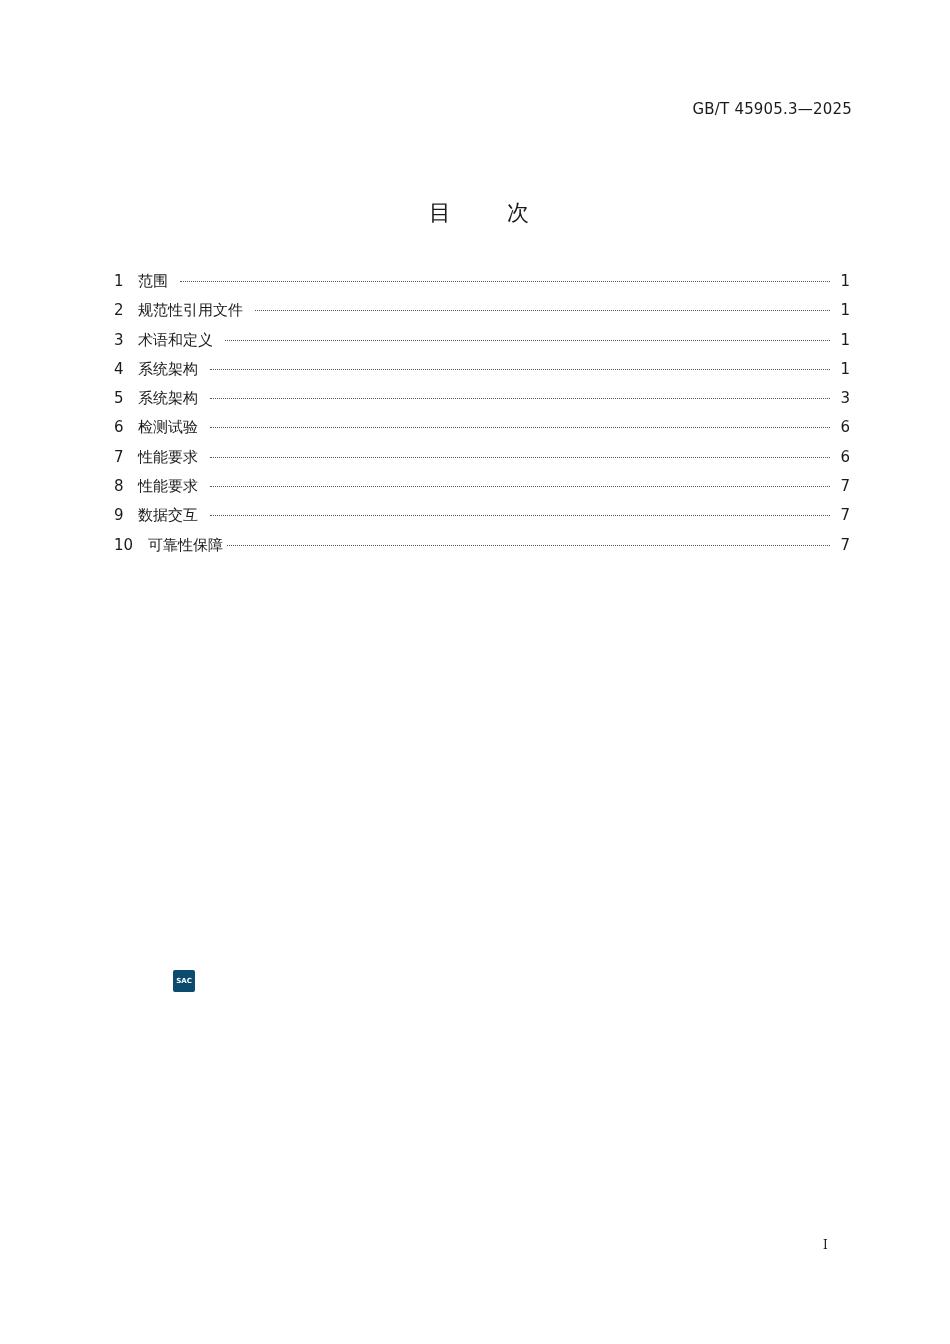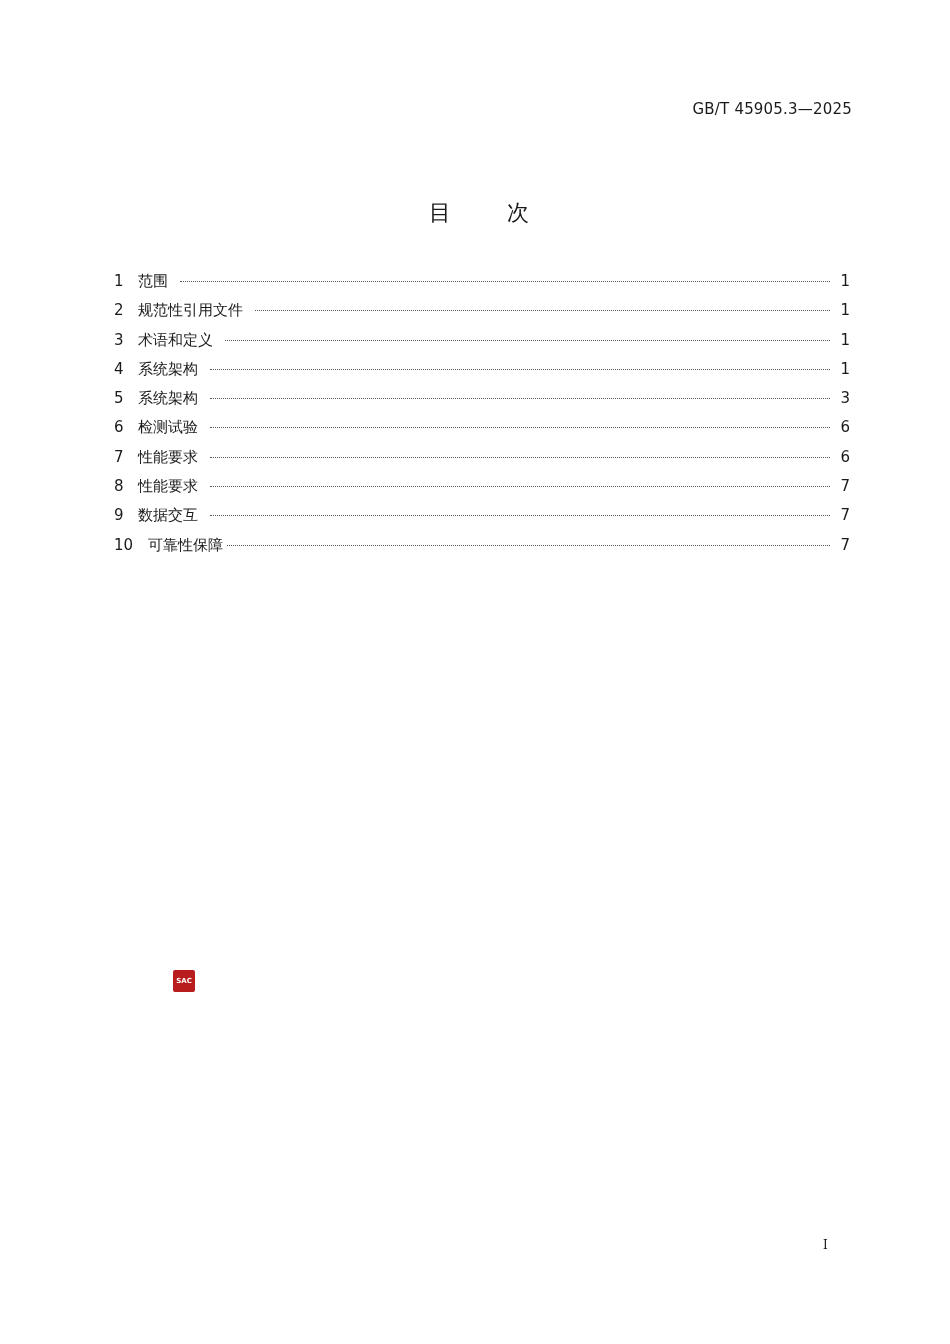--- a/index.html
+++ b/index.html
@@ -11,21 +11,21 @@
   .toc { position: absolute; top: 272px; left: 114px; width: 736px; }
   .toc-row { display: flex; align-items: baseline; height: 29.3px; font-size: 15px; }
   .toc-num { display: inline-block; width: 24px; }
   .toc-num.wide { width: 34px; }
   .toc-label { white-space: nowrap; }
   .toc-dots { flex: 1; margin: 0 6px 0 12px; border-bottom: 1px dotted #555; position: relative; top: -4px; height: 0; }
   .toc-dots.tight { margin-left: 4px; }
   .toc-page { min-width: 14px; text-align: right; }
   .toc-page.roman { font-family: "DejaVu Serif", "Liberation Serif", serif; font-size: 14px; }
   .watermark { position: absolute; left: 173px; top: 970px; width: 22px; height: 22px;
-               background: #b91c1c; border-radius: 2px; color: #ffffff; font-size: 7px;
+               background: #0c4a6e; border-radius: 2px; color: #ffffff; font-size: 7px;
                display: flex; align-items: center; justify-content: center; font-weight: bold; }
   .page-number { position: absolute; top: 1238px; left: 823px; font-family: "DejaVu Serif", "Liberation Serif", serif; font-size: 12px; }
 </style>
 </head>
 <body>
 
 <div class="std-number">GB/T  45905.3—2025</div>
 
 <div class="toc-title">目次</div>
 

